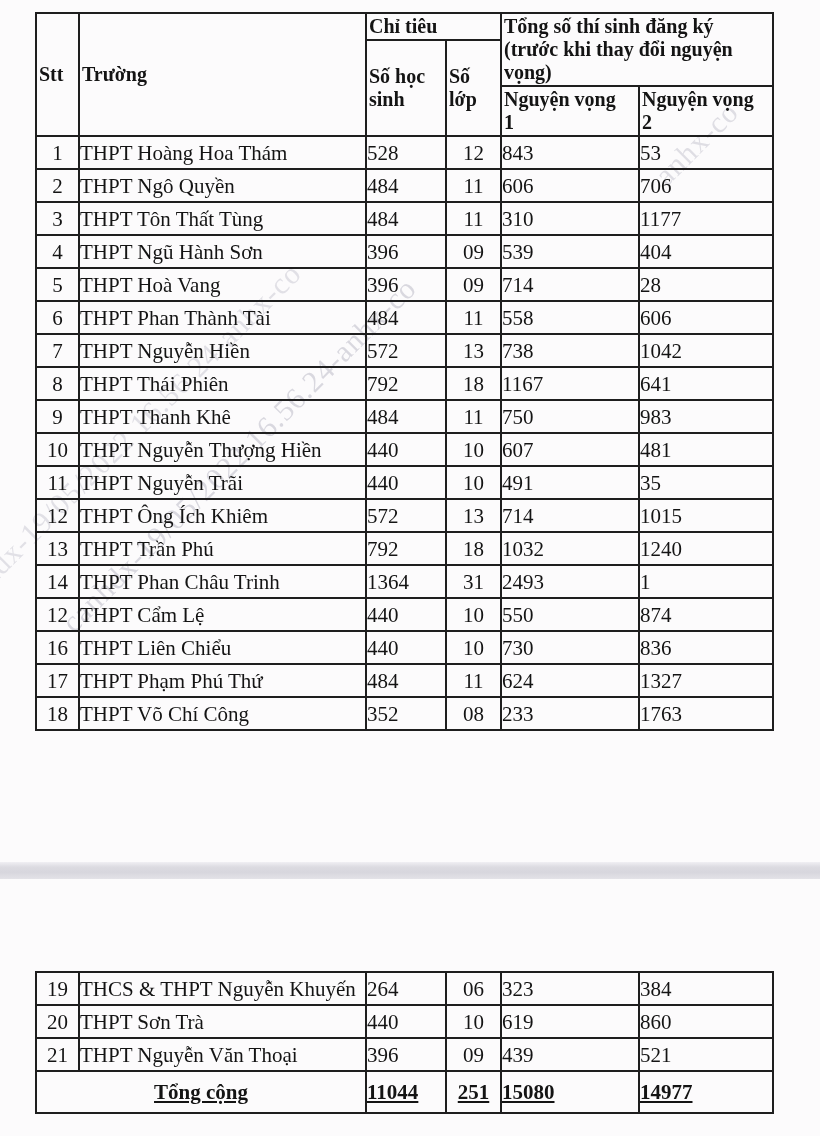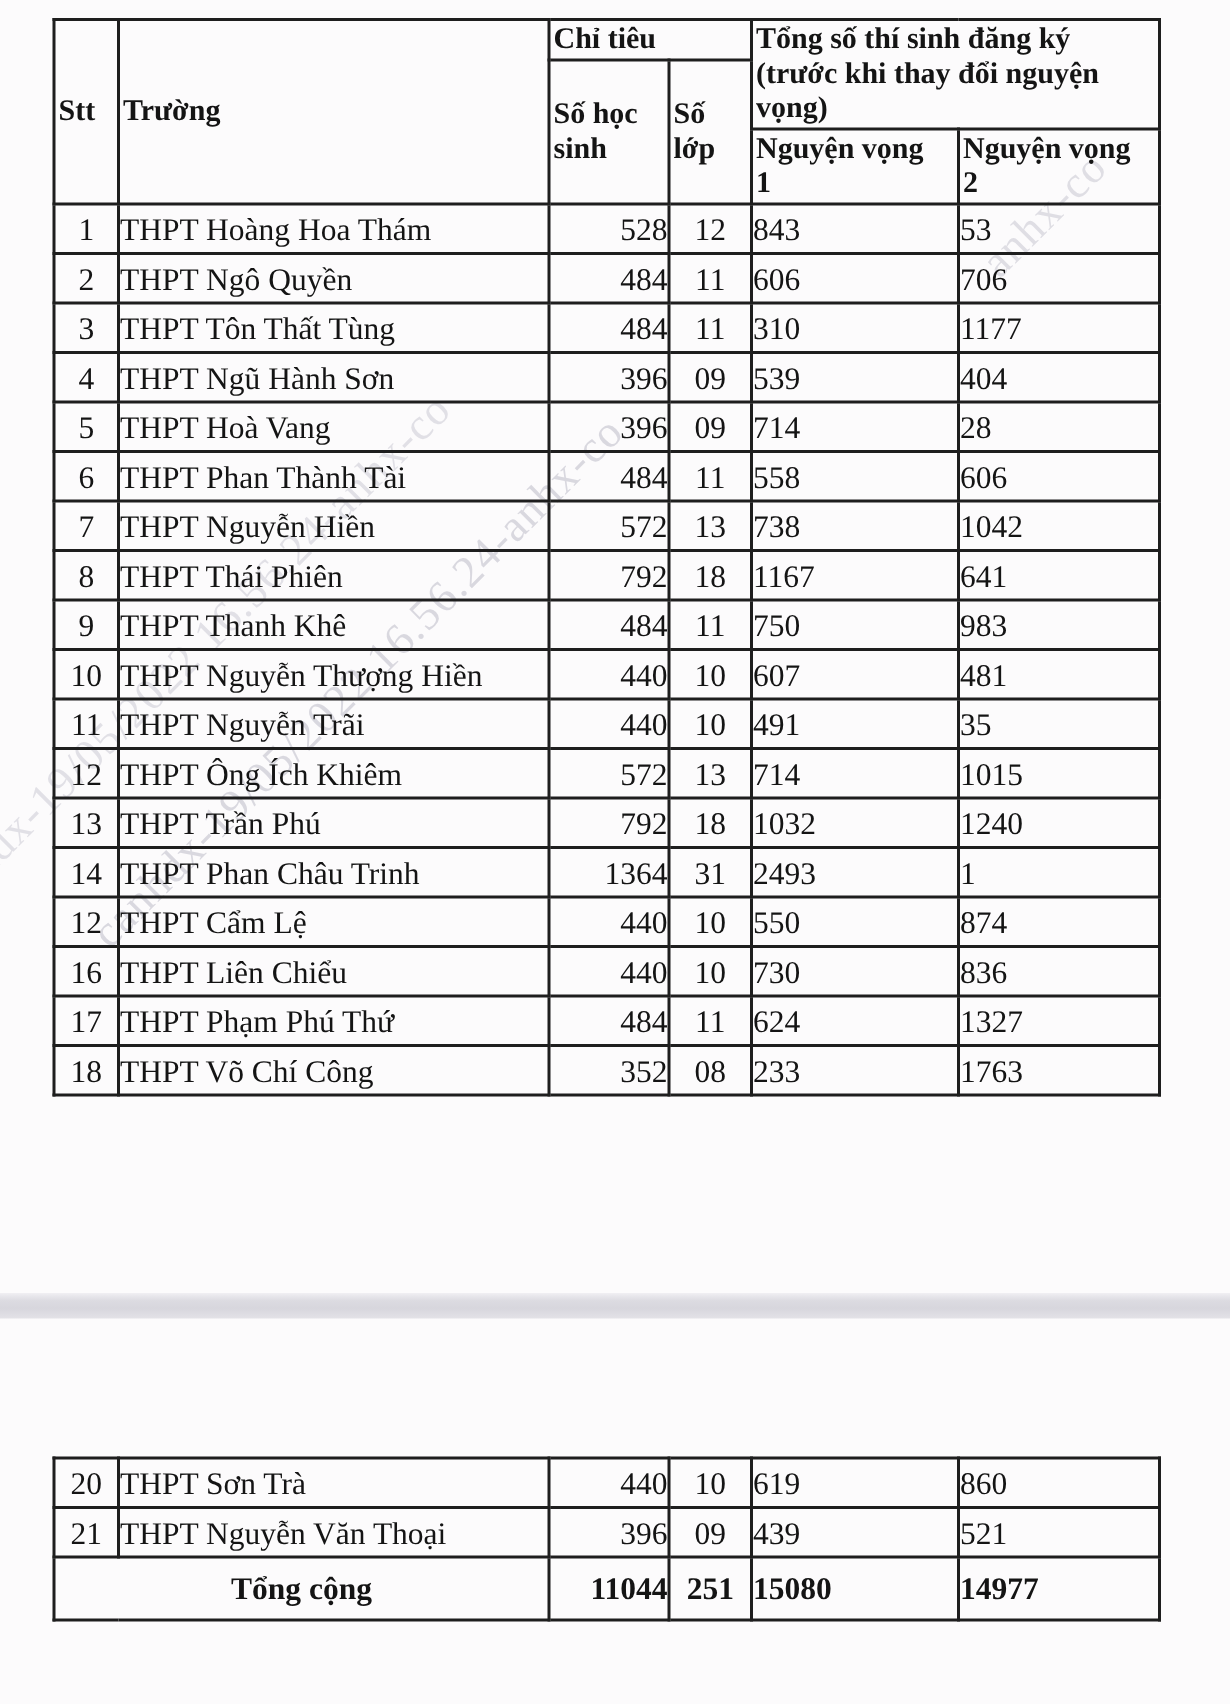--- a/index.html
+++ b/index.html
@@ -58,25 +58,25 @@
     font-weight:bold;
     text-align:left;
     padding:1px 2px;
   }
   .hrow1{height:25px;}
   .hrow2{height:45px;}
   .hrow3{height:44px;}
   tbody tr{height:33px;}
   .c-stt{text-align:center;}
   .c-school{text-align:left;padding-left:0;}
-  .c-hs{text-align:right;padding-right:0;}
+  .c-hs{padding-right:16px;}
   .c-lop{text-align:center;}
   .c-nv1{text-align:left;padding-right:33px;}
   .c-nv2{text-align:left;padding-right:30px;}
-  .total-row{height:42px;font-weight:bold;}
+  .total-row{height:42px;font-weight:bold;text-decoration:underline;}
   .total-row td{font-weight:bold;}
   .c-total-label{text-align:center;}
   .school-text{display:inline-block;vertical-align:middle;padding:2px 0;}
 
   
   .page-break{
     position:absolute;
     left:0;top:862px;
     width:820px;height:17px;
     background:linear-gradient(to bottom,#f0eff3 0%,#dcdbe1 30%,#d7d6dd 60%,#e3e2e7 100%);
@@ -277,20 +277,28 @@
     <colgroup>
       <col style="width:43px">
         <col style="width:287px">
         <col style="width:80px">
       <col style="width:55px">
         <col style="width:138px">
         <col style="width:134px">
     </colgroup>
     <tbody id="tbody2">
         <tr>
+      <td class="c-stt">19</td>
+      <td class="c-school"><span class="school-text">THCS &amp; THPT Nguyễn Khuyến</span></td>
+      <td class="c-hs">264</td>
+      <td class="c-lop">06</td>
+      <td class="c-nv1">323</td>
+      <td class="c-nv2">384</td>
+    </tr>
+        <tr>
       <td class="c-stt">20</td>
       <td class="c-school"><span class="school-text">THPT Sơn Trà</span></td>
       <td class="c-hs">440</td>
       <td class="c-lop">10</td>
       <td class="c-nv1">619</td>
       <td class="c-nv2">860</td>
     </tr>
         <tr>
       <td class="c-stt">21</td>
       <td class="c-school"><span class="school-text">THPT Nguyễn Văn Thoại</span></td>

